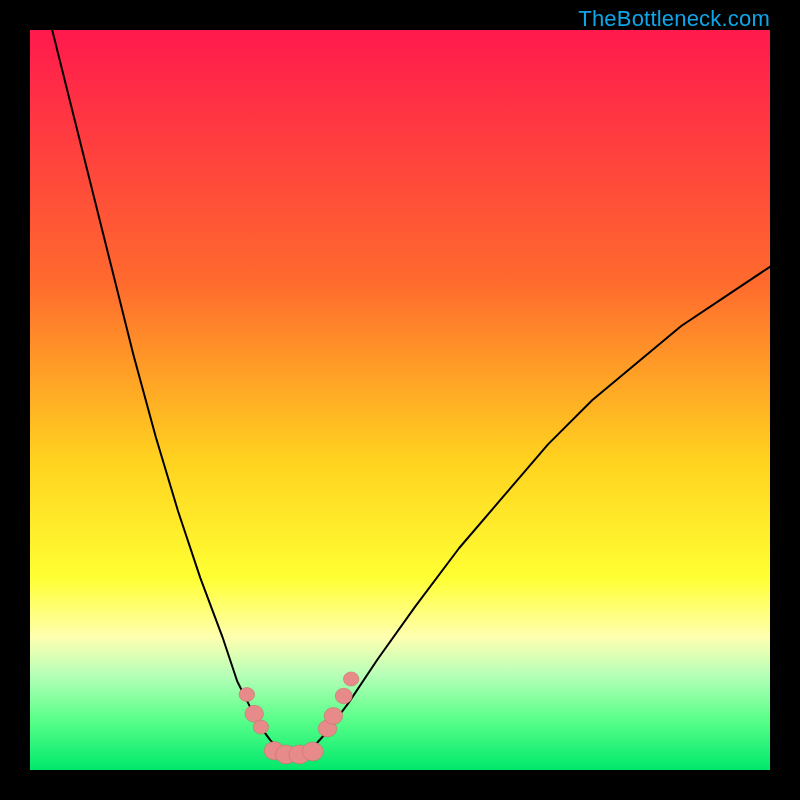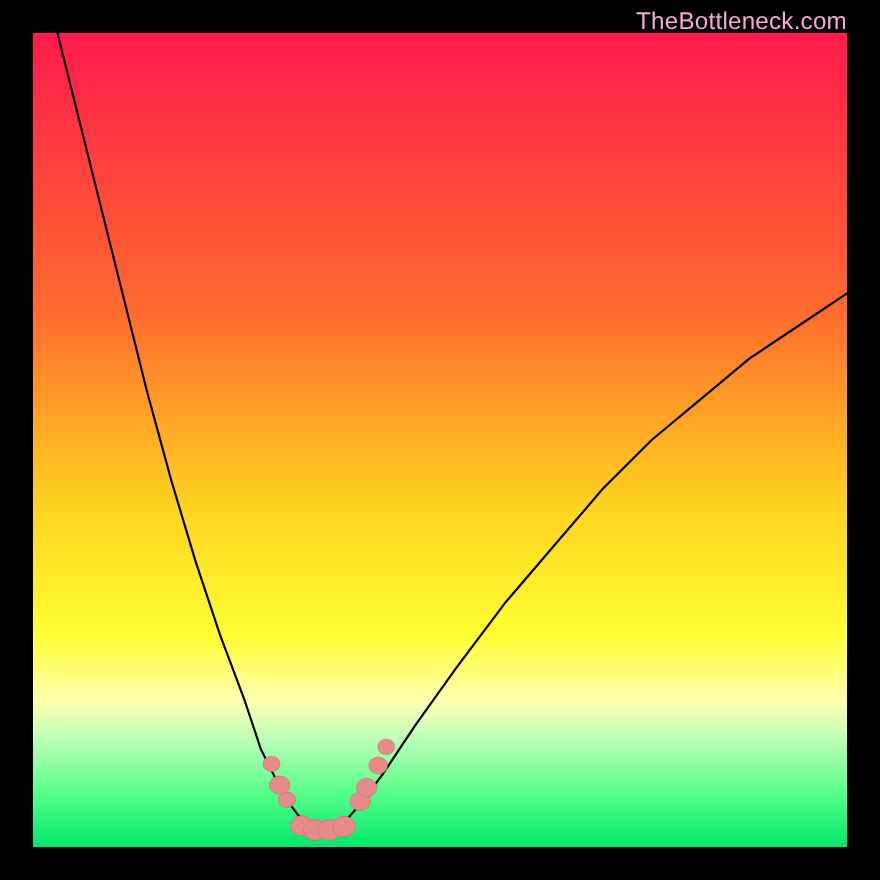--- a/index.html
+++ b/index.html
@@ -28,21 +28,21 @@
     overflow: hidden;
   }
   .bg-gradient {
     position: absolute;
     inset: 0;
   }
   .watermark {
     position: absolute;
     top: 6px;
     right: 30px;
-    color: #f9a8d4;
+    color: #0ea5e9;
     font-size: 22px;
     letter-spacing: 0.2px;
   }
   svg.curves {
     position: absolute;
     inset: 0;
   }
 </style>
 </head>
 <body>

